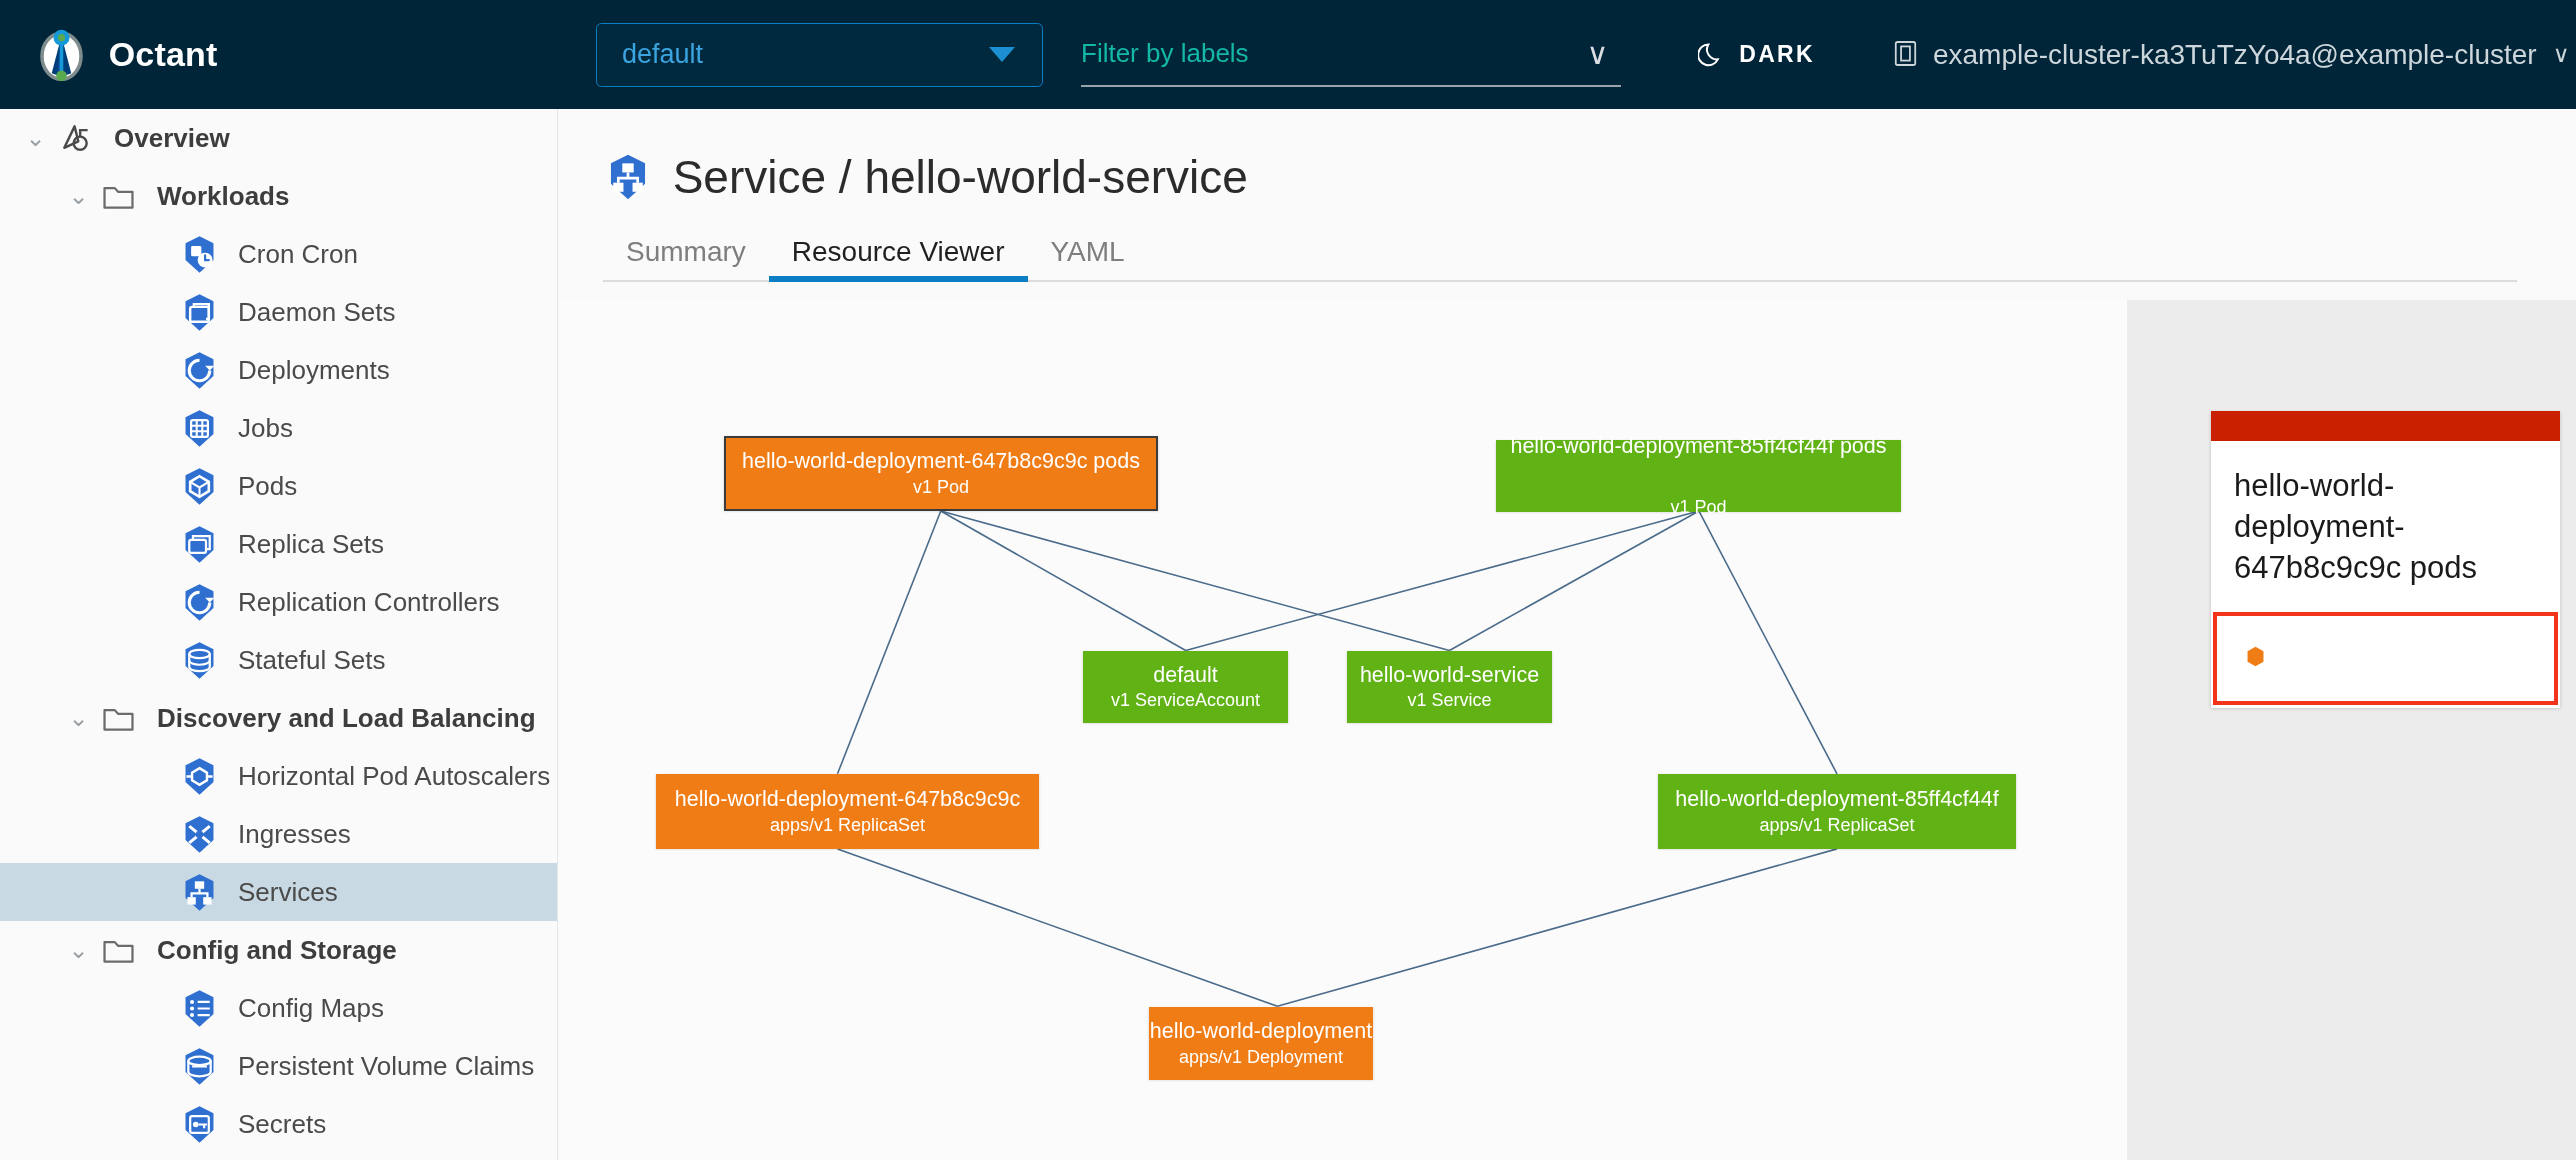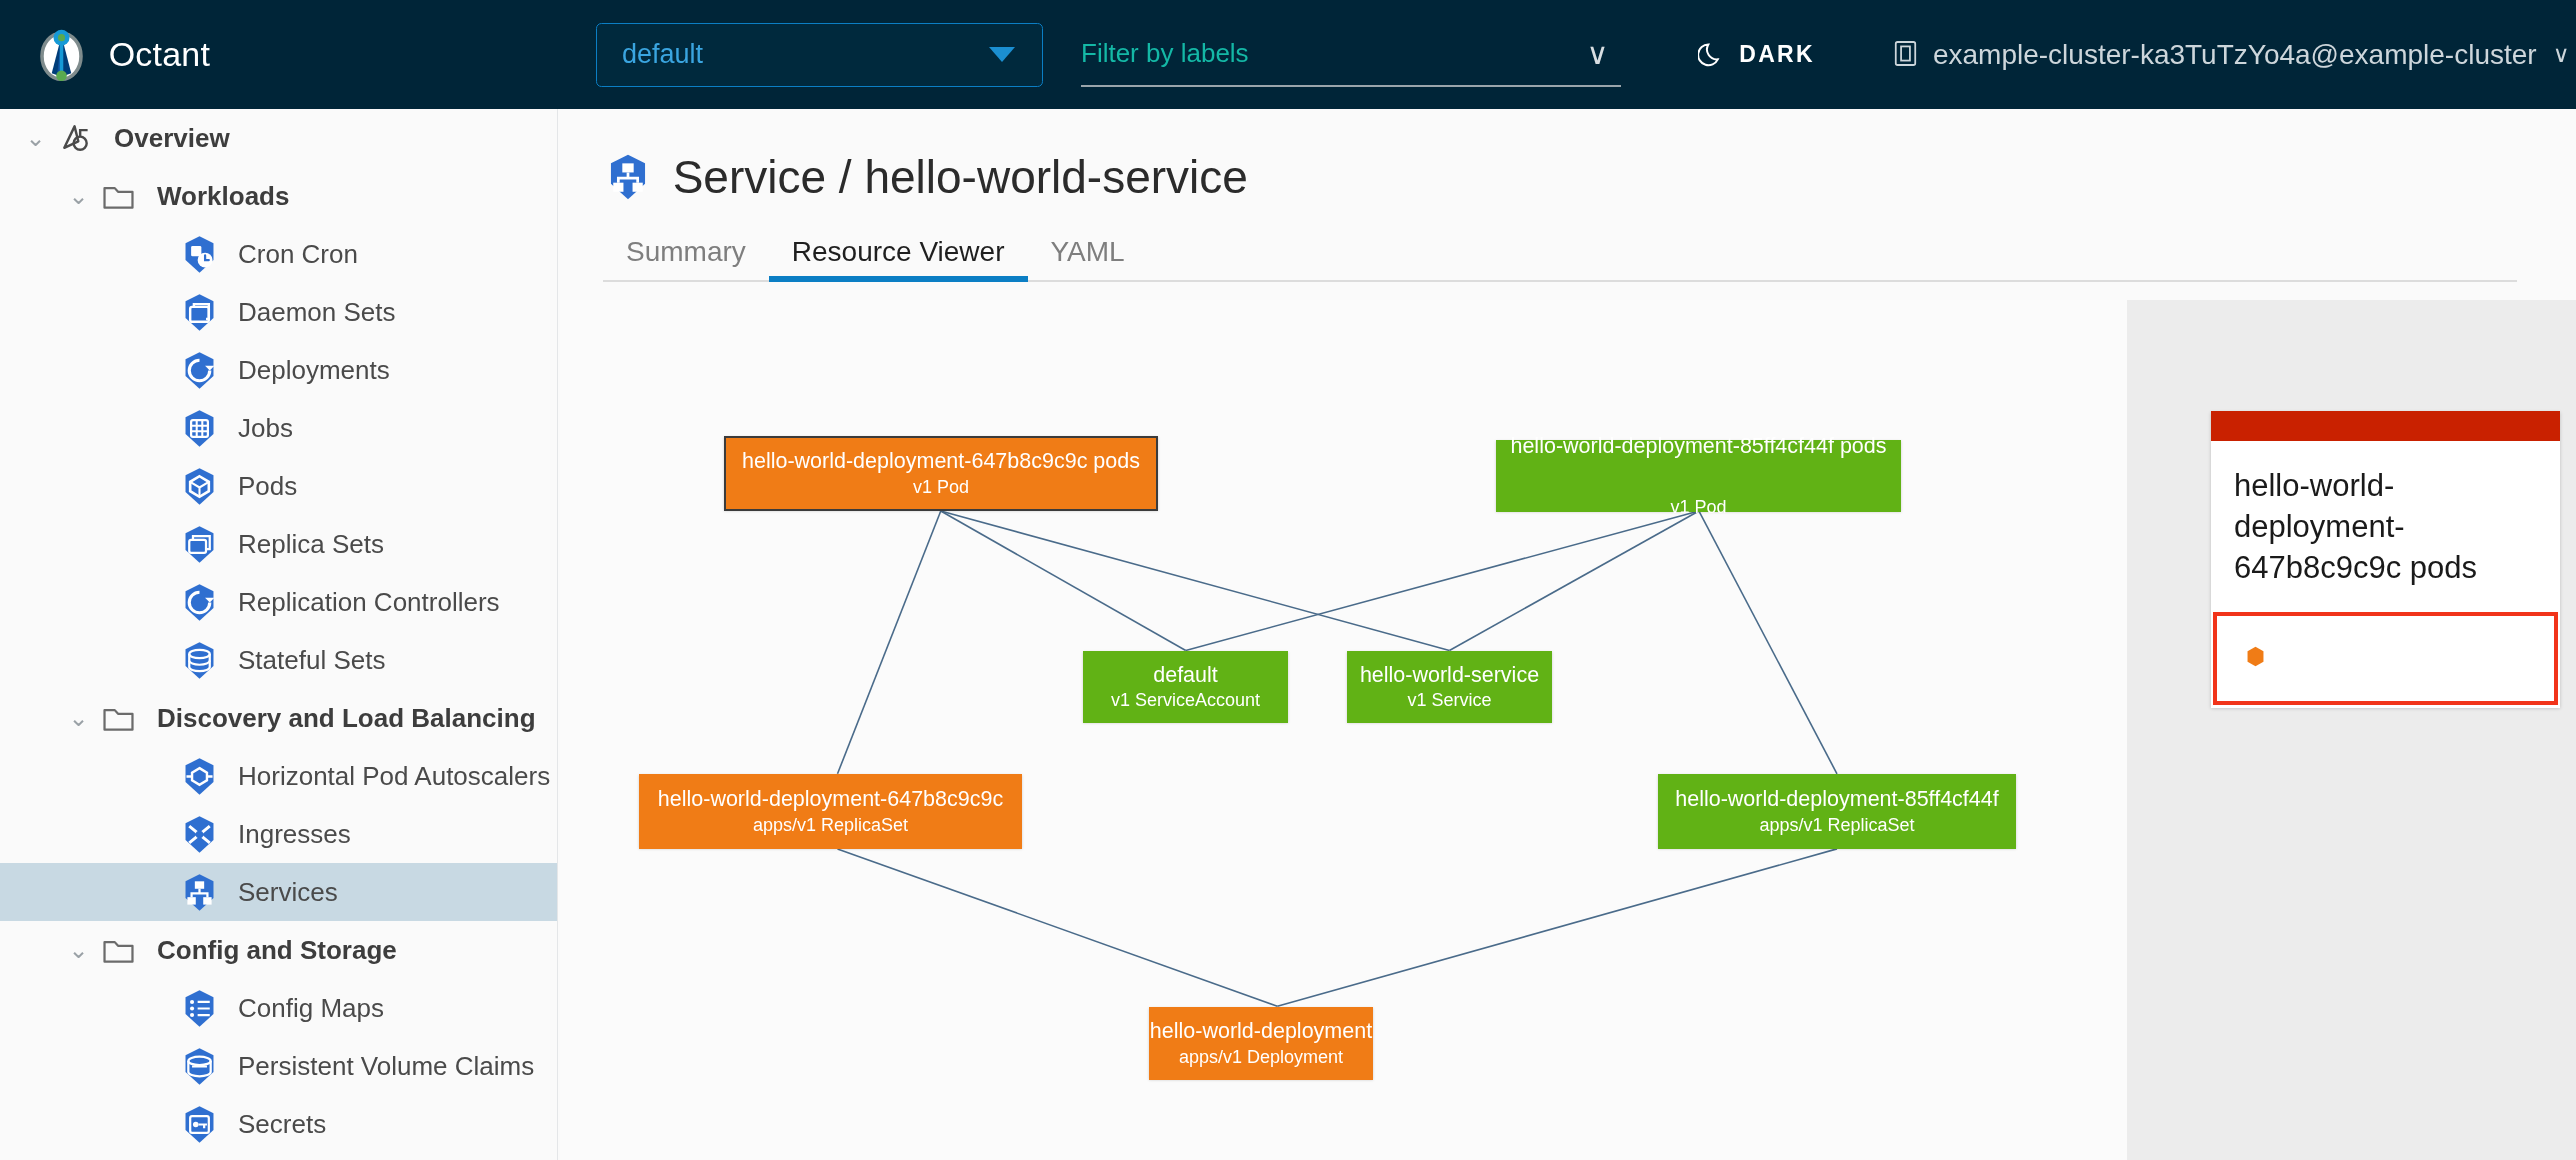--- a/index.html
+++ b/index.html
@@ -10,21 +10,21 @@
   }
 
   
   #topbar {
     position: absolute; left: 0; top: 0; width: 2576px; height: 109px;
     background: #002538; display: flex; align-items: center;
   }
   #brand { display: flex; align-items: center; width: 558px; padding-left: 34px; }
   #brand-logo { width: 55px; height: 55px; flex: none; }
   #brand-name {
-    color: #ffffff; font-size: 34px; font-weight: 400;
+    color: #ffffff; font-size: 34px; font-weight: 700;
     margin-left: 19.7px; letter-spacing: 0.2px;
   }
 
   #ns-select {
     width: 447px; height: 64px; margin-left: 38px;
     border: 1.8px solid #0b7ec4; border-radius: 5.4px;
     background: #00293d; position: relative;
     display: flex; align-items: center; cursor: pointer;
   }
   #ns-select-value {
@@ -417,21 +417,21 @@
           <div class="l2">v1 Pod</div>
         </div>
         <div class="gnode green" style="left: 523px; top: 351px; width: 205px; height: 72px;">
           <div>default</div>
           <div class="l2">v1 ServiceAccount</div>
         </div>
         <div class="gnode green" style="left: 787px; top: 351px; width: 205px; height: 72px;">
           <div>hello-world-service</div>
           <div class="l2">v1 Service</div>
         </div>
-        <div class="gnode orange" style="left: 79px; top: 474px; width: 383px; height: 75px;">
+        <div class="gnode orange" style="left: 96px; top: 474px; width: 383px; height: 75px;">
           <div>hello-world-deployment-647b8c9c9c</div>
           <div class="l2">apps/v1 ReplicaSet</div>
         </div>
         <div class="gnode green" style="left: 1098px; top: 474px; width: 358px; height: 75px;">
           <div>hello-world-deployment-85ff4cf44f</div>
           <div class="l2">apps/v1 ReplicaSet</div>
         </div>
         <div class="gnode orange" style="left: 589px; top: 707px; width: 224px; height: 73px;">
           <div>hello-world-deployment</div>
           <div class="l2">apps/v1 Deployment</div>

